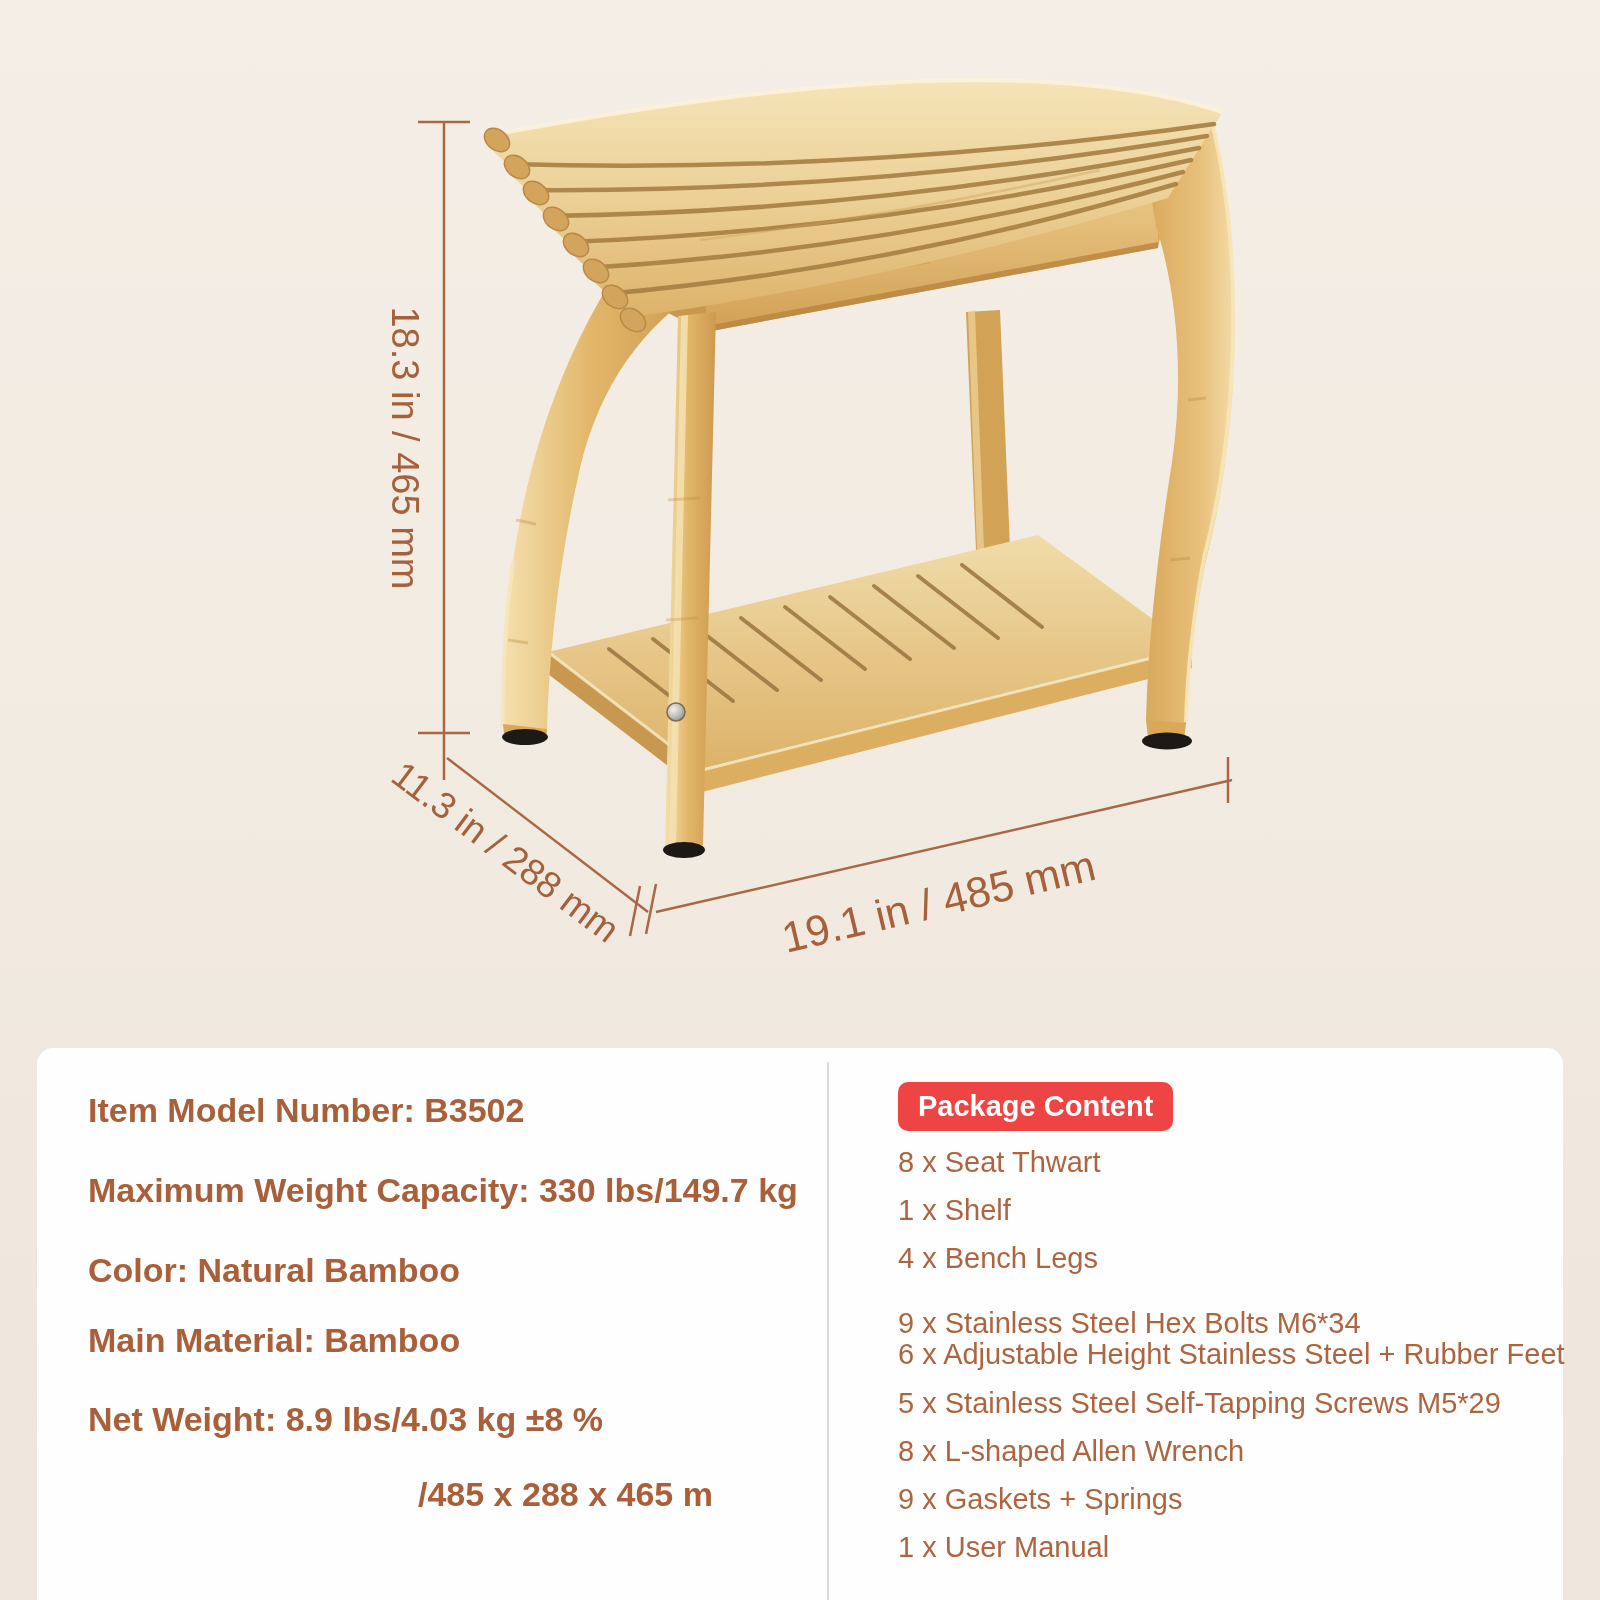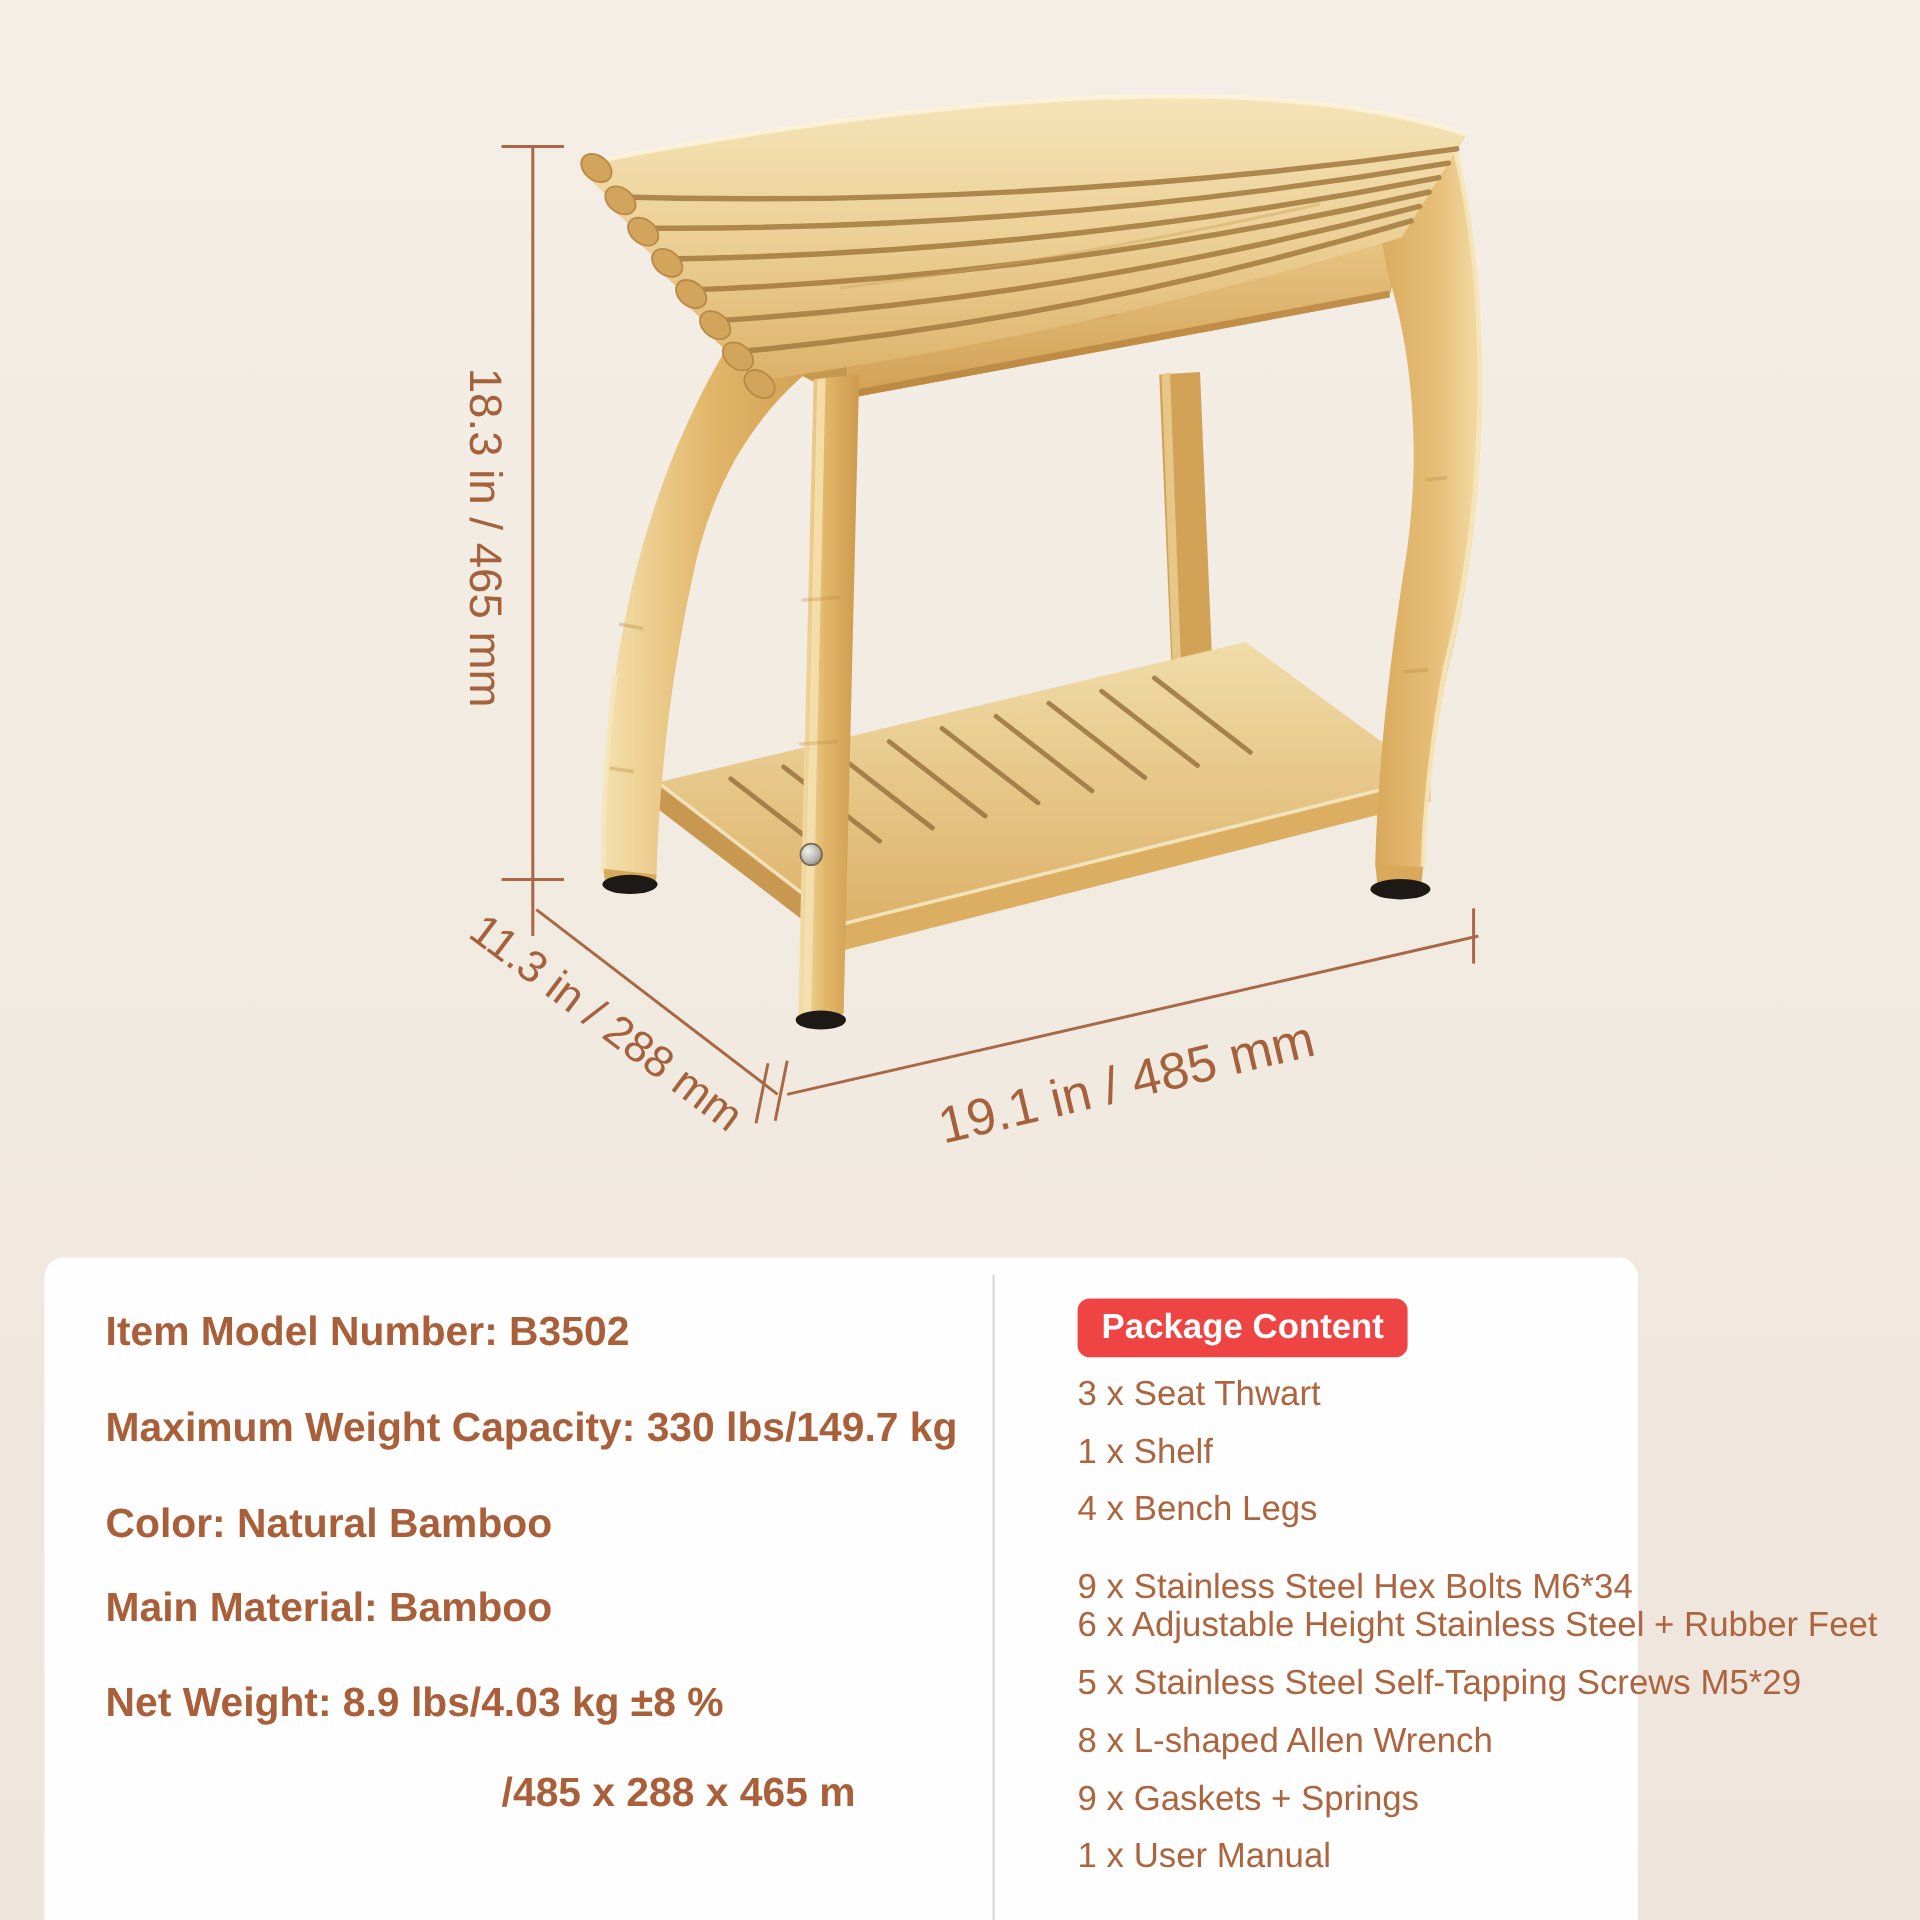--- a/index.html
+++ b/index.html
@@ -4,21 +4,21 @@
 <style>
   html,body{margin:0;padding:0;background:#e8e0d7;}
   .stage{
     position:relative;width:1600px;height:1600px;overflow:hidden;
     background:linear-gradient(180deg,#f5eee6 0%,#f2ebe2 45%,#eee5dc 100%);
     font-family:"Liberation Sans", sans-serif;
   }
   svg{position:absolute;left:0;top:0;}
   .dim-label{fill:#a4613b;font-family:"Liberation Sans",sans-serif;}
   .panel{
-    position:absolute;left:37px;top:1048px;width:1328px;height:552px;
+    position:absolute;left:37px;top:1048px;width:1526px;height:552px;
     background:#fefefe;border-radius:16px 16px 0 0;
   }
   .divider{position:absolute;left:790px;top:14px;bottom:0;width:2px;background:#dcdcdc;}
   .spec-row{
     position:absolute;left:51px;color:#a9603a;font-size:34px;font-weight:bold;
     line-height:40px;white-space:nowrap;
   }
   .spec-line2{display:block;margin-left:330px;line-height:38px;}
   .pkg-badge{
     position:absolute;left:861px;top:34px;display:inline-block;
@@ -192,21 +192,21 @@
     <div class="spec-row" style="top:122px">Maximum Weight Capacity: 330 lbs/149.7 kg</div>
     <div class="spec-row" style="top:272px">Main Material: Bamboo</div>
     <div class="spec-row" style="top:202px">Color: Natural Bamboo</div>
     <div class="spec-row" style="top:351px">Net Weight: 8.9 lbs/4.03 kg ±8 %</div>
     <div class="spec-row" style="top:427px">
       <span class="spec-line2">/485 x 288 x 465 m</span>
     </div>
 
     <div class="pkg-badge">Package Content</div>
 
-    <div class="pkg-item" style="top:97px">3 x Seat Thwart</div>
+    <div class="pkg-item" style="top:97px">8 x Seat Thwart</div>
     <div class="pkg-item" style="top:145px">1 x Shelf</div>
     <div class="pkg-item" style="top:193px">4 x Bench Legs</div>
     <div class="pkg-item" style="top:258px">9 x Stainless Steel Hex Bolts M6*34</div>
     <div class="pkg-item" style="top:289px">6 x Adjustable Height Stainless Steel + Rubber Feet</div>
     <div class="pkg-item" style="top:338px">5 x Stainless Steel Self-Tapping Screws M5*29</div>
     <div class="pkg-item" style="top:386px">8 x L-shaped Allen Wrench</div>
     <div class="pkg-item" style="top:434px">9 x Gaskets + Springs</div>
     <div class="pkg-item" style="top:482px">1 x User Manual</div>
   </div>
 

